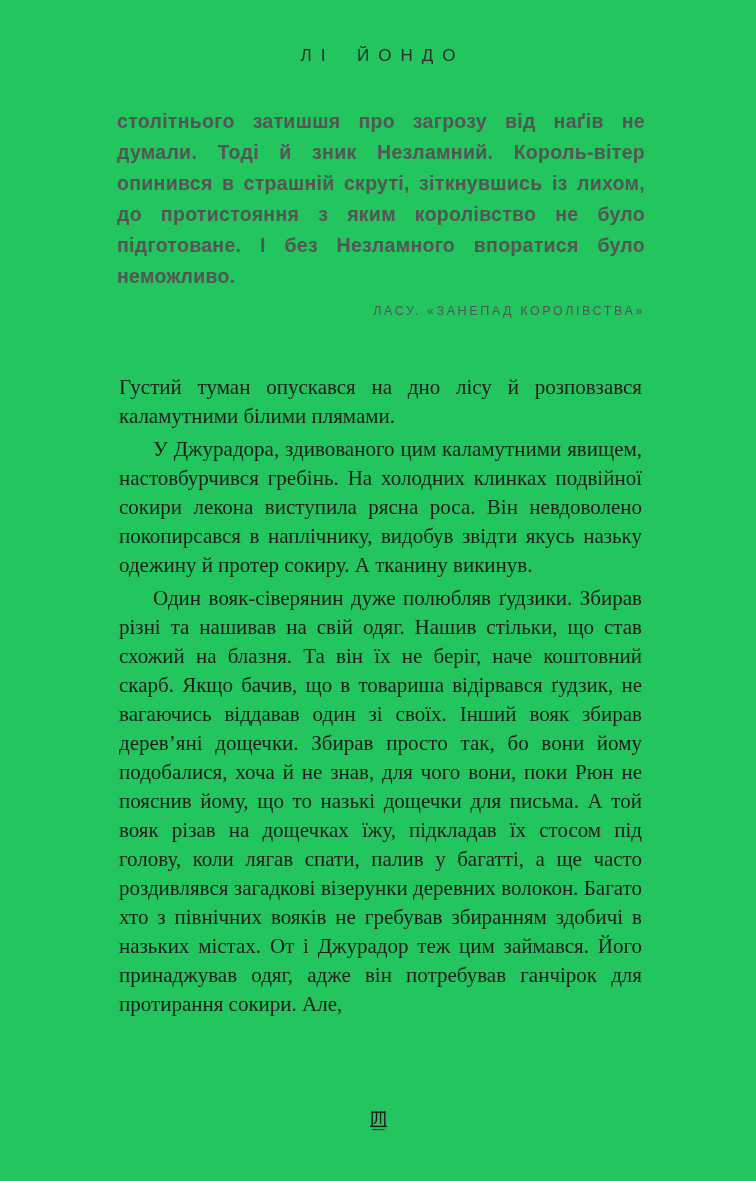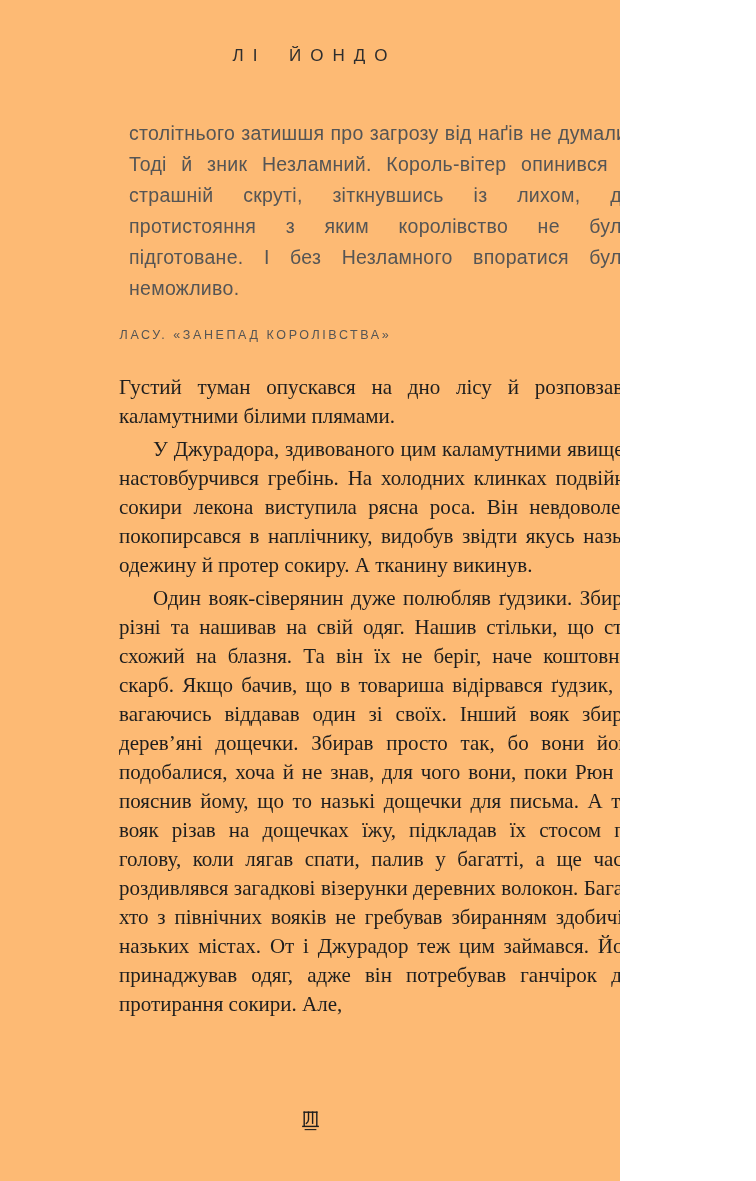--- a/index.html
+++ b/index.html
@@ -2,23 +2,23 @@
 <html lang="uk"><head>
 <meta charset="utf-8">
 <style>
   html, body {
     margin: 0;
     padding: 0;
     background: #ffffff;
   }
   .page {
     position: relative;
-    width: 620px;
+    width: 756px;
     height: 1181px;
-    background: #fdba74;
+    background: #22c55e;
     overflow: hidden;
   }
 
   
   .running-head {
     position: absolute;
     top: 46px;
     left: 0;
     width: 100%;
     text-align: center;
@@ -33,33 +33,33 @@
 
   
   .epigraph {
     position: absolute;
     top: 106px;
     left: 117px;
     width: 528px;
     margin: 0;
   }
   .epigraph-text {
-    margin: 12px;
+    margin: 0;
     font-family: "Liberation Sans", sans-serif;
-    font-weight: 400;
+    font-weight: 700;
     font-size: 19.5px;
     line-height: 31px;
     letter-spacing: 0.3px;
     color: #555555;
     text-align: justify;
   }
   .epigraph-cite {
     display: block;
-    margin-top: 24px;
-    text-align: left;
+    margin-top: 12px;
+    text-align: right;
     font-family: "Liberation Sans", sans-serif;
     font-style: normal;
     font-weight: 400;
     font-size: 12.5px;
     letter-spacing: 2.6px;
     text-indent: 2.6px;
     color: #555555;
   }
 
   

